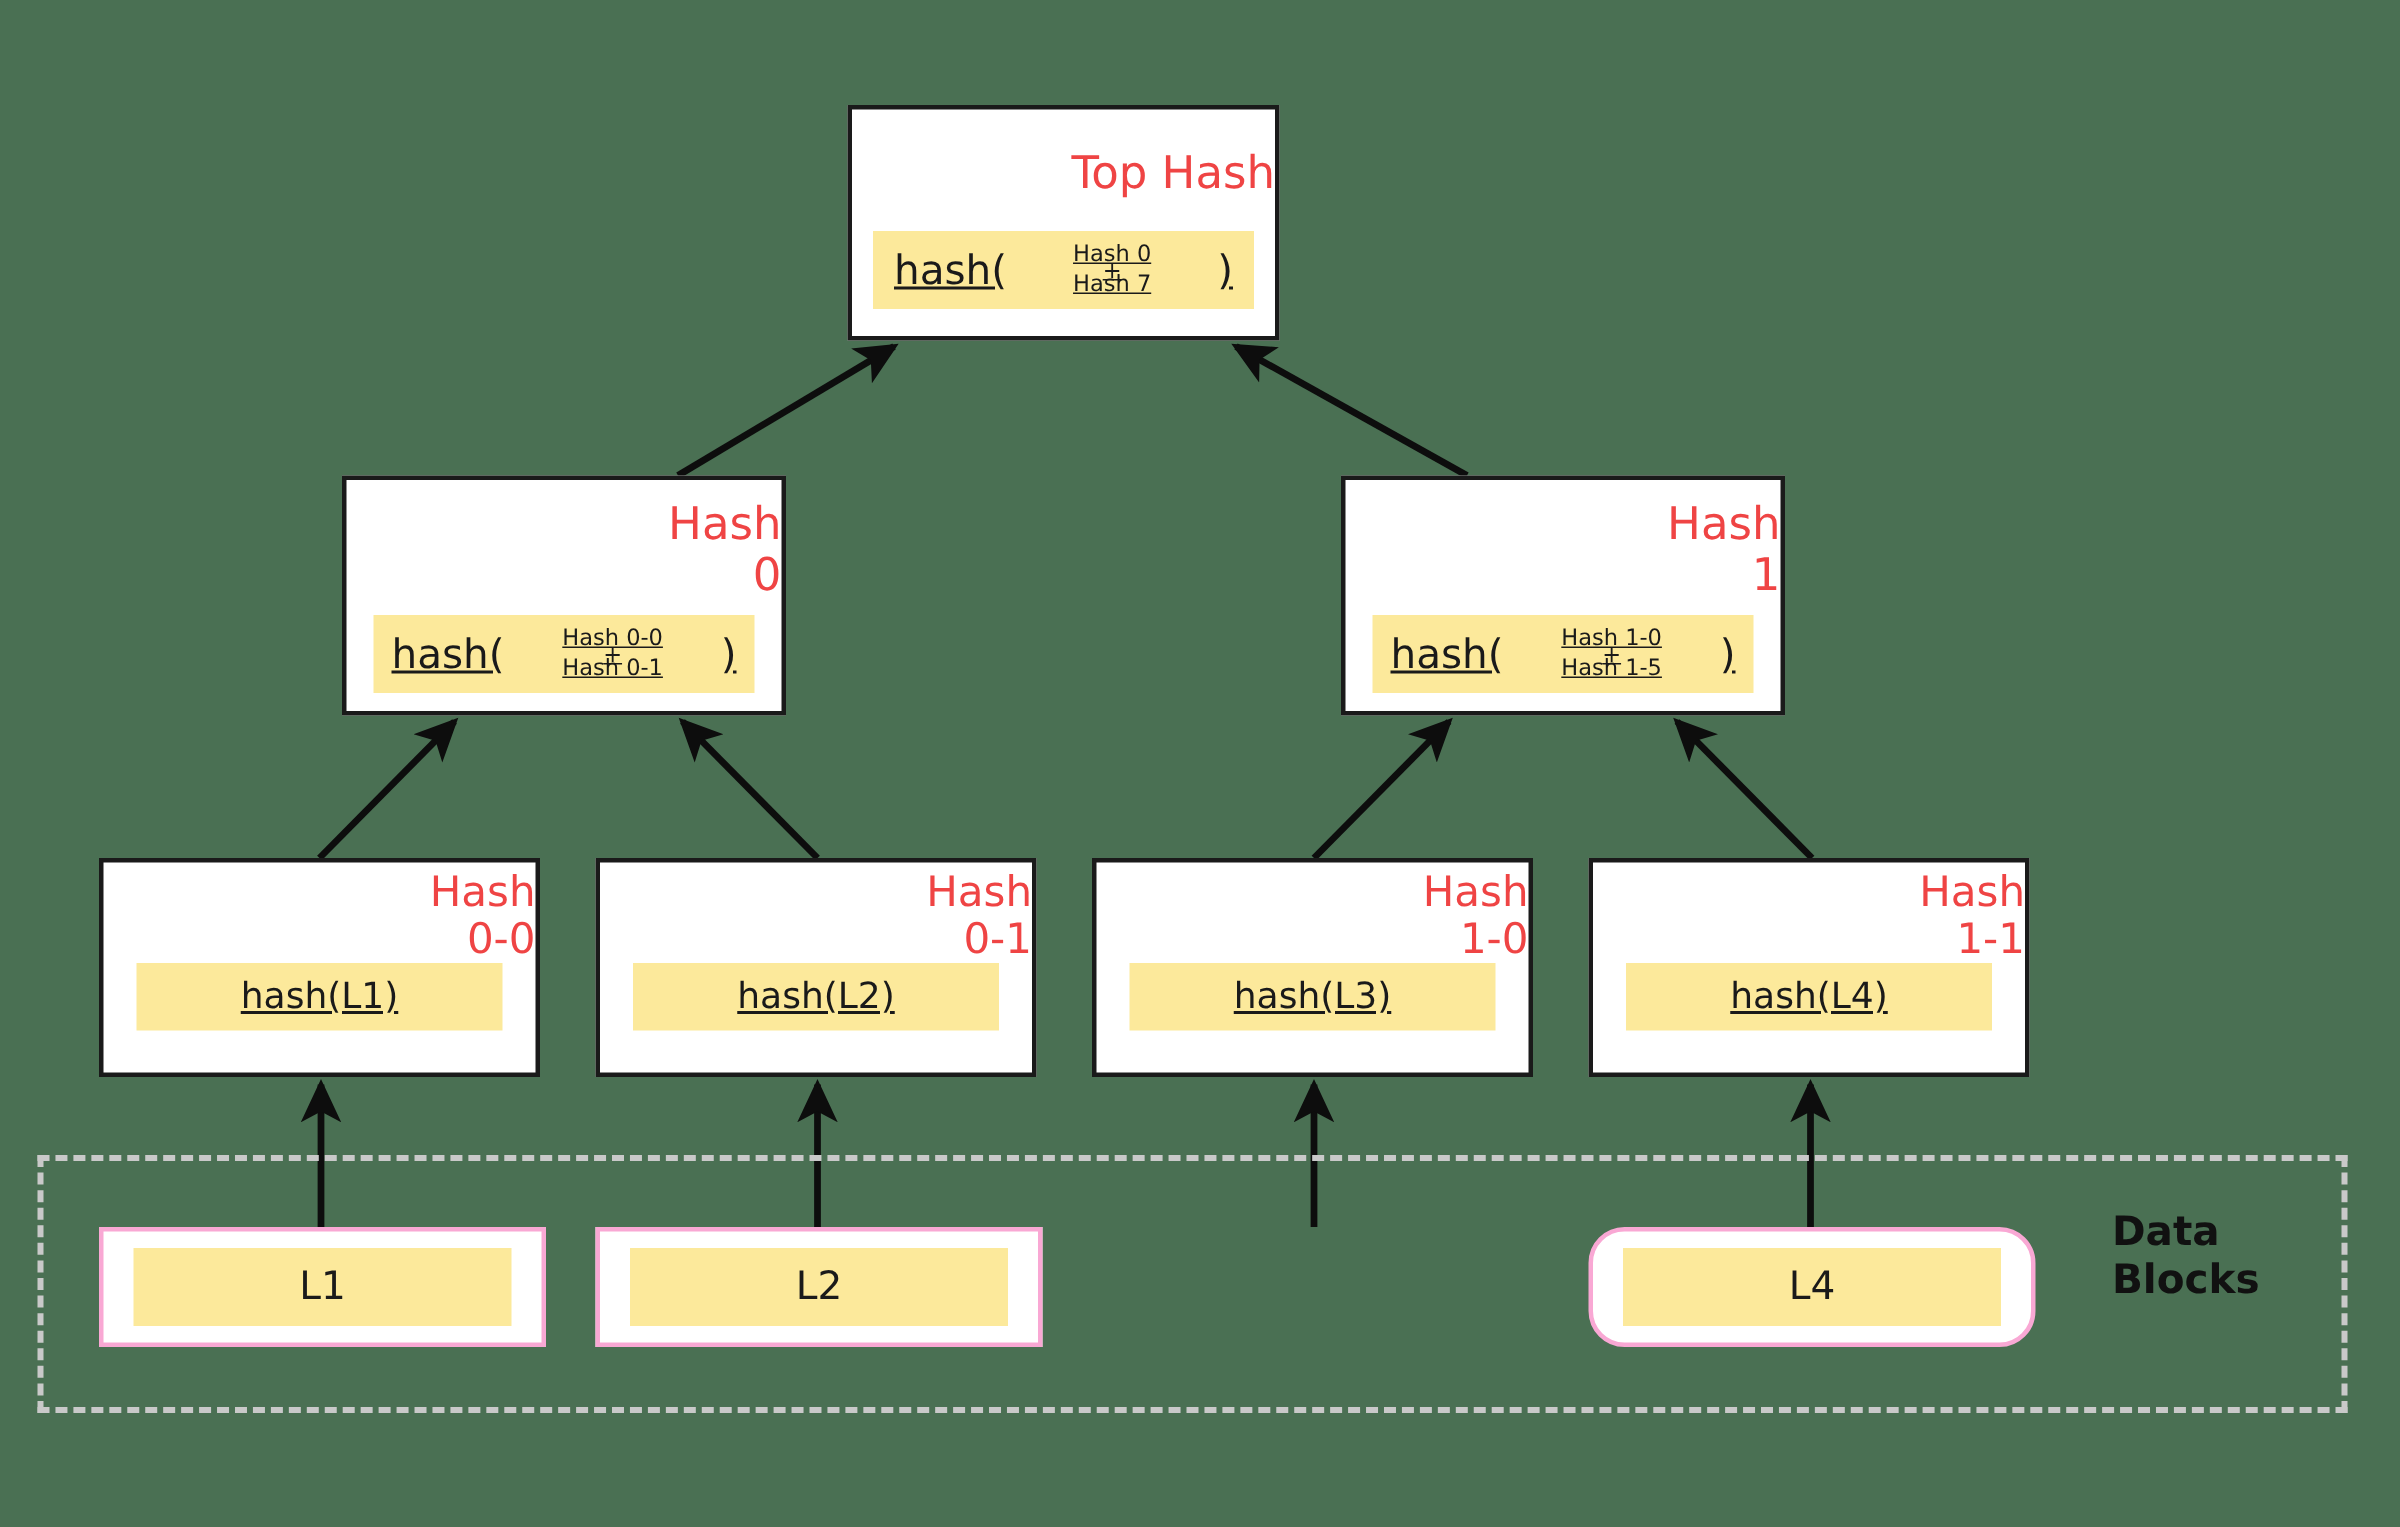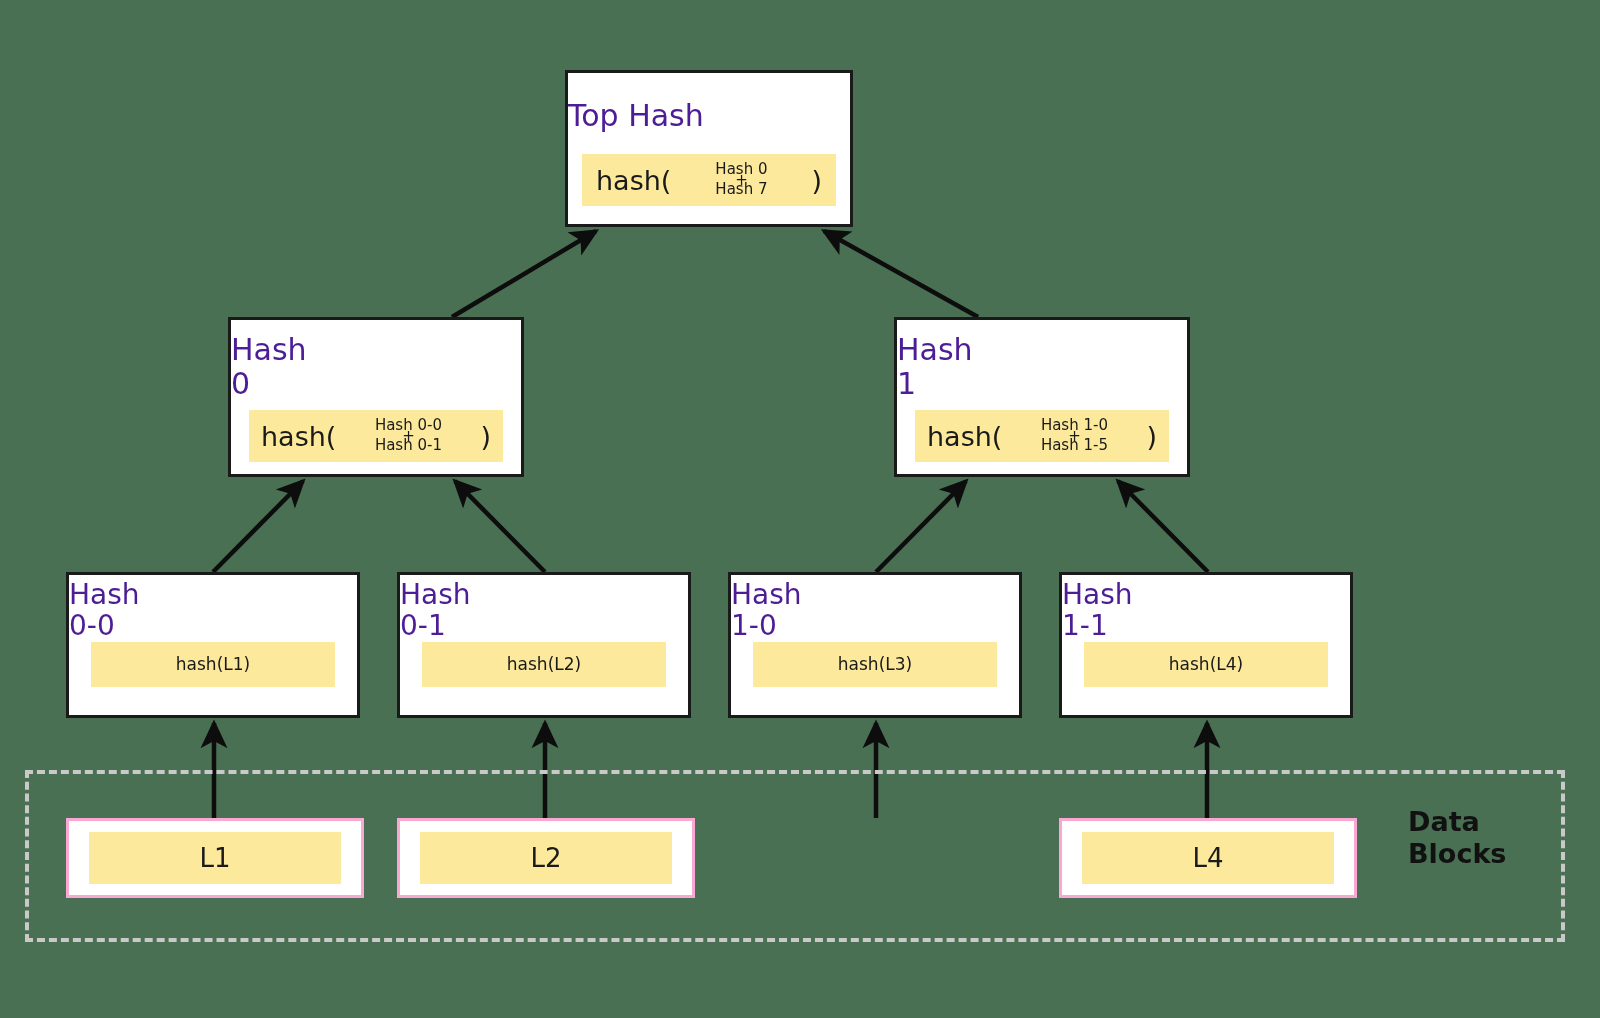--- a/index.html
+++ b/index.html
@@ -18,33 +18,34 @@
     background:#ffffff;
     border:3px solid #1a1a1a;
     box-sizing:border-box;
     display:flex;
     flex-direction:column;
     align-items:stretch;
   }
   .node .title{
     flex:1 1 auto;
     display:flex;flex-direction:column;
-    align-items:flex-start;justify-content:center;
-    color:#4c1d95;
+    align-items:flex-end;justify-content:center;
+    color:#ef4444;
     line-height:1.12;
     text-align:center;
     padding-top:4px;
   }
   .node .band{
     background:#fce99b;
     display:flex;
     align-items:center;
     justify-content:center;
     color:#1a1a1a;
     box-sizing:border-box;
+    text-decoration:underline;
   }
 
   
   #top-hash{left:565px;top:70px;width:288px;height:157px;}
   #top-hash .title{font-size:30px;}
   #top-hash .band{
     margin:0 14px 18px 14px;height:52px;
     justify-content:flex-start;padding:0 14px;
   }
 
@@ -71,21 +72,21 @@
   #top-hash .expr .stack{font-size:15px;}
 
   
   .leaf{width:294px;height:146px;top:572px;}
   #hash-0-0{left:66px;}
   #hash-0-1{left:397px;}
   #hash-1-0{left:728px;}
   #hash-1-1{left:1059px;}
   .leaf .title{font-size:28px;}
   .leaf .band{
-    margin:0 22px 28px 22px;height:60px;font-size:17px;
+    margin:0 22px 28px 22px;height:60px;font-size:24px;
   }
 
   
   #data-blocks-group{
     position:absolute;left:25px;top:770px;width:1540px;height:172px;
     border:4px dashed #c9c9c9;box-sizing:border-box;
   }
   #data-blocks-label{
     position:absolute;right:62px;top:806px;
     color:#111;font-size:27px;font-weight:bold;
@@ -98,21 +99,21 @@
     display:flex;align-items:center;justify-content:center;
   }
   .datablock .band{
     width:252px;height:52px;background:#fce99b;
     display:flex;align-items:center;justify-content:center;
     font-size:26px;color:#1a1a1a;
   }
   #block-l1{left:66px;}
   #block-l2{left:397px;}
   #block-l3{left:728px;}
-  #block-l4{left:1059px;}
+  #block-l4{left:1059px;border-radius:24px;}
 </style>
 </head>
 <body>
 
 <div id="stage">
 
   <svg class="edges" viewBox="0 0 1600 1018">
     <defs>
       <marker id="ah" markerWidth="7" markerHeight="7" refX="5.6" refY="3.2" orient="auto" markerUnits="strokeWidth">
         <path d="M0,0.2 L6.4,3.2 L0,6.2 L1.6,3.2 Z" fill="#0d0d0d"></path>

